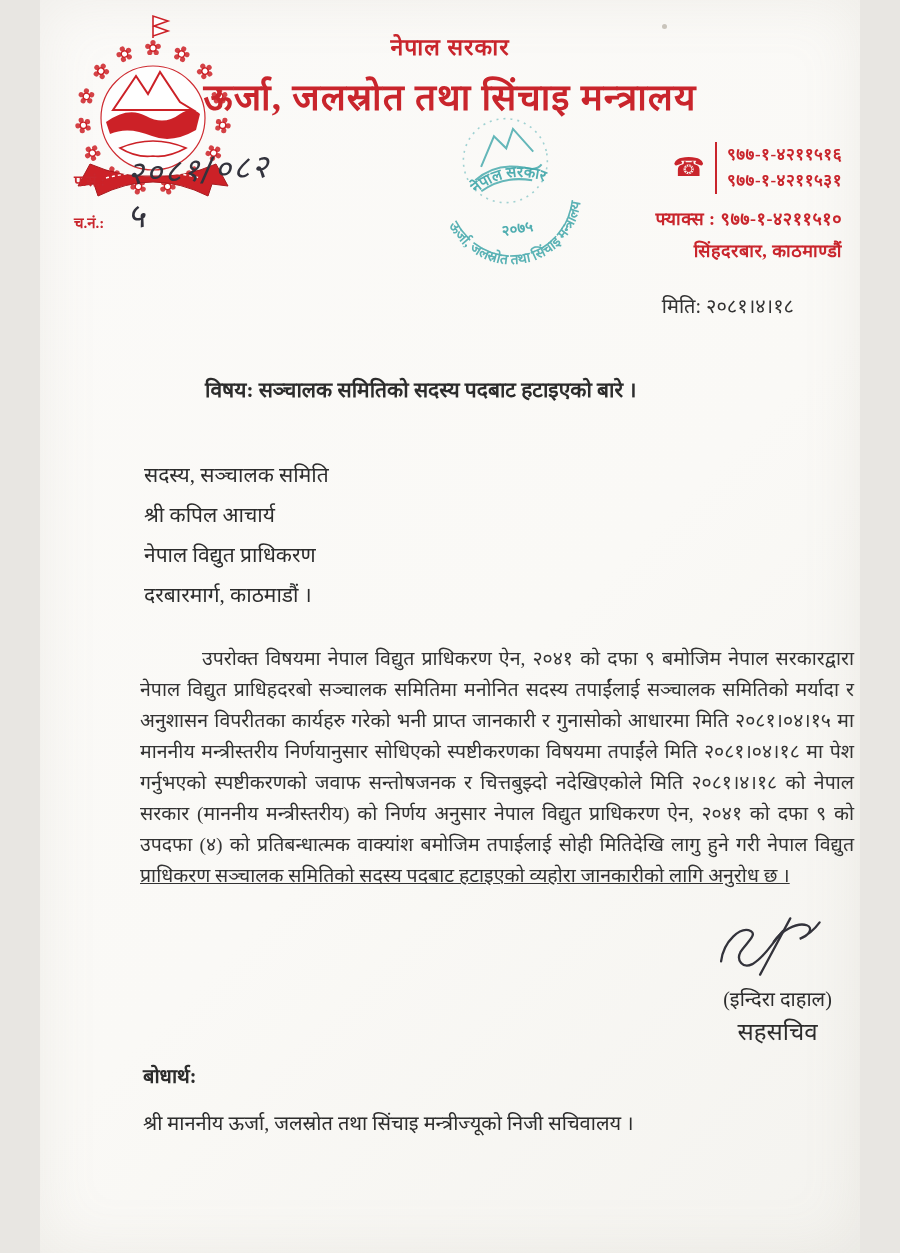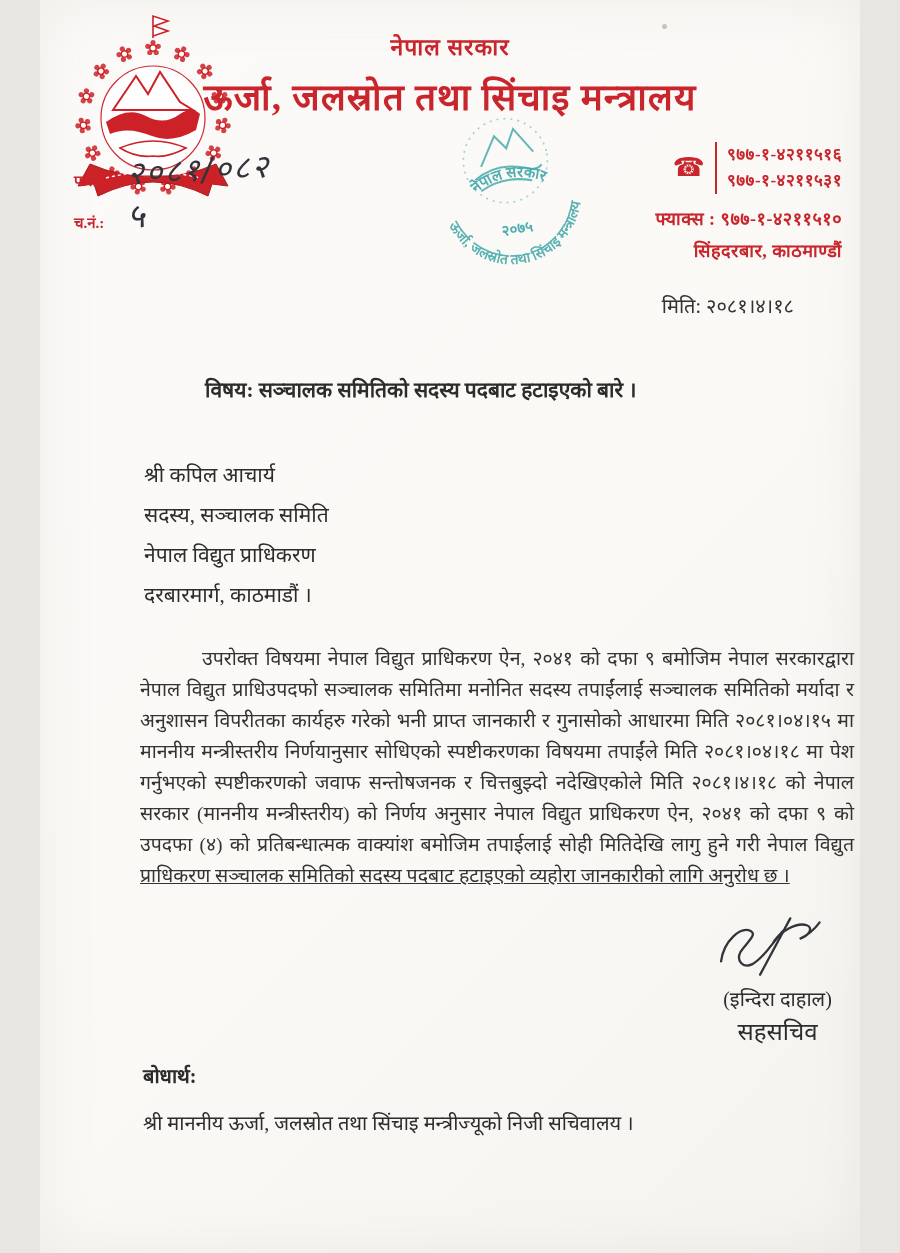--- a/index.html
+++ b/index.html
@@ -160,29 +160,29 @@
     </div>
     <div class="fax">फ्याक्स : ९७७-१-४२११५१०</div>
     <div class="city">सिंहदरबार, काठमाण्डौं</div>
   </div>
 
   <div class="date-line">मिति: २०८१।४।१८</div>
 
   <div class="subject">विषय: सञ्चालक समितिको सदस्य पदबाट हटाइएको बारे ।</div>
 
   <div class="recipient">
+    <div>सदस्य, सञ्चालक समिति</div>
     <div>श्री कपिल आचार्य</div>
-    <div>सदस्य, सञ्चालक समिति</div>
     <div>नेपाल विद्युत प्राधिकरण</div>
     <div>दरबारमार्ग, काठमाडौं ।</div>
   </div>
 
   <div class="body-block">
     <div class="bline indent">उपरोक्त विषयमा नेपाल विद्युत प्राधिकरण ऐन, २०४१ को दफा ९ बमोजिम नेपाल सरकारद्वारा</div>
-    <div class="bline">नेपाल विद्युत प्राधिउपदफो सञ्चालक समितिमा मनोनित सदस्य तपाईंलाई सञ्चालक समितिको मर्यादा र</div>
+    <div class="bline">नेपाल विद्युत प्राधिहदरबो सञ्चालक समितिमा मनोनित सदस्य तपाईंलाई सञ्चालक समितिको मर्यादा र</div>
     <div class="bline">अनुशासन विपरीतका कार्यहरु गरेको भनी प्राप्त जानकारी र गुनासोको आधारमा मिति २०८१।०४।१५ मा</div>
     <div class="bline">माननीय मन्त्रीस्तरीय निर्णयानुसार सोधिएको स्पष्टीकरणका विषयमा तपाईंले मिति २०८१।०४।१८ मा पेश</div>
     <div class="bline">गर्नुभएको स्पष्टीकरणको जवाफ सन्तोषजनक र चित्तबुझ्दो नदेखिएकोले मिति २०८१।४।१८ को नेपाल</div>
     <div class="bline">सरकार (माननीय मन्त्रीस्तरीय) को निर्णय अनुसार नेपाल विद्युत प्राधिकरण ऐन, २०४१ को दफा ९ को</div>
     <div class="bline">उपदफा (४) को प्रतिबन्धात्मक वाक्यांश बमोजिम तपाईलाई सोही मितिदेखि लागु हुने गरी नेपाल विद्युत</div>
     <div class="bline last">प्राधिकरण सञ्चालक समितिको सदस्य पदबाट हटाइएको व्यहोरा जानकारीको लागि अनुरोध छ ।</div>
   </div>
 
   <svg class="sig-art" width="120" height="72" viewBox="0 0 120 72">
     <g fill="none" stroke="#33333b" stroke-width="2.3" stroke-linecap="round">

